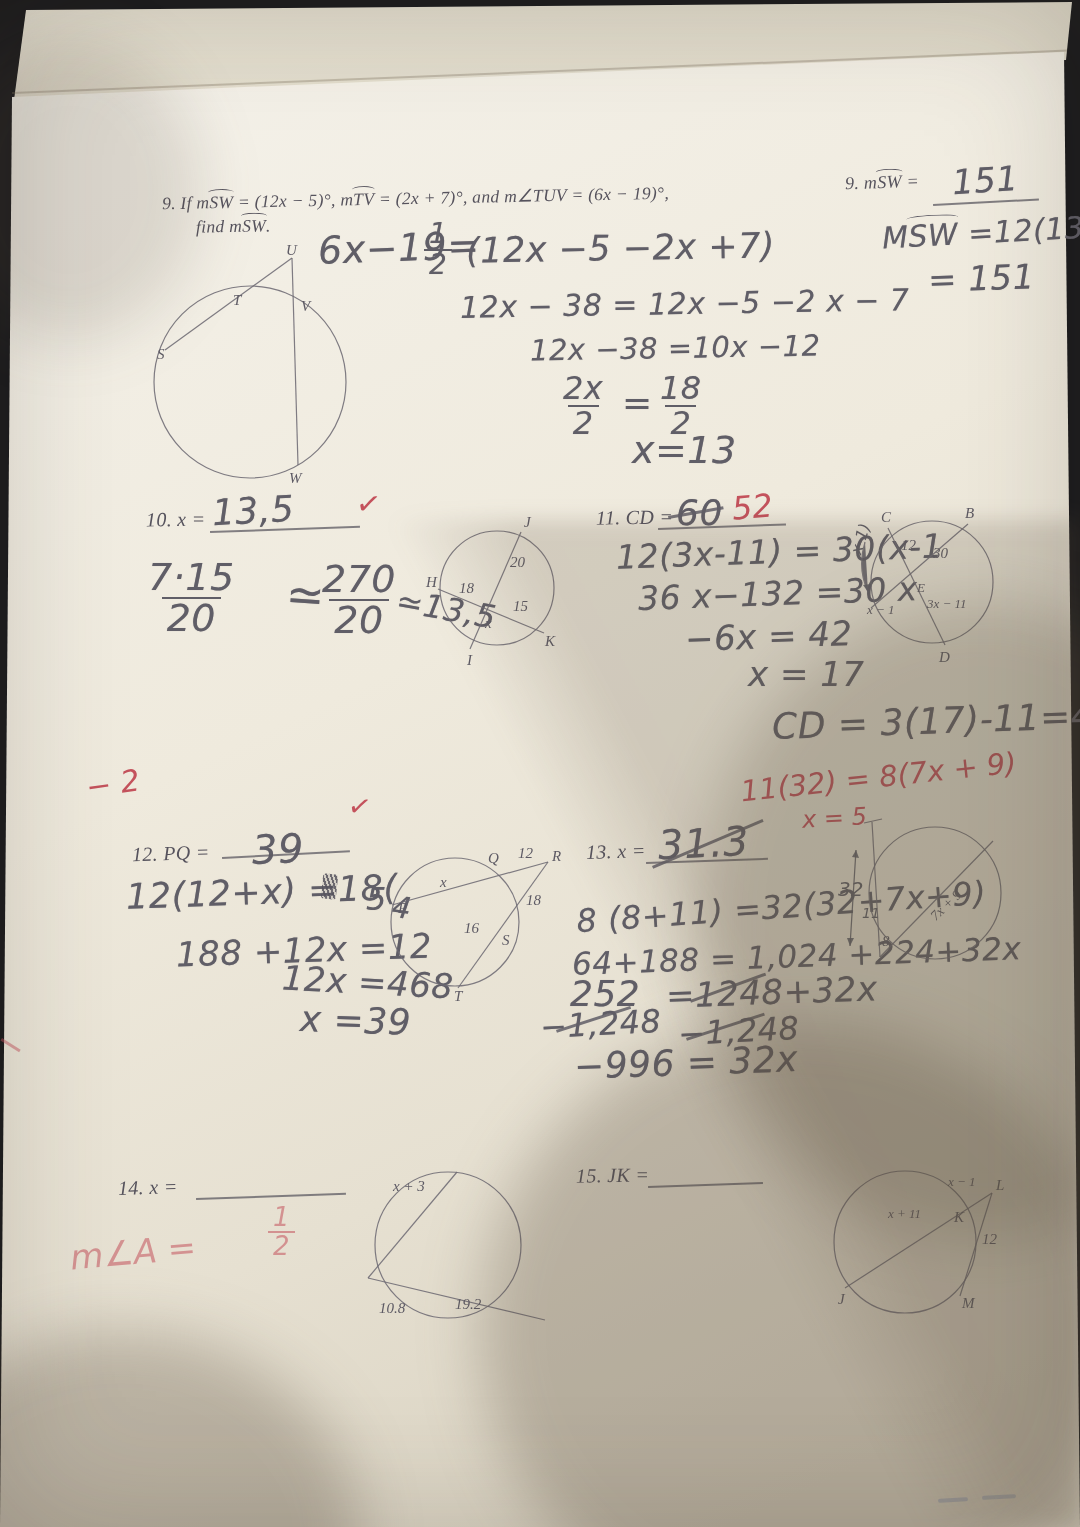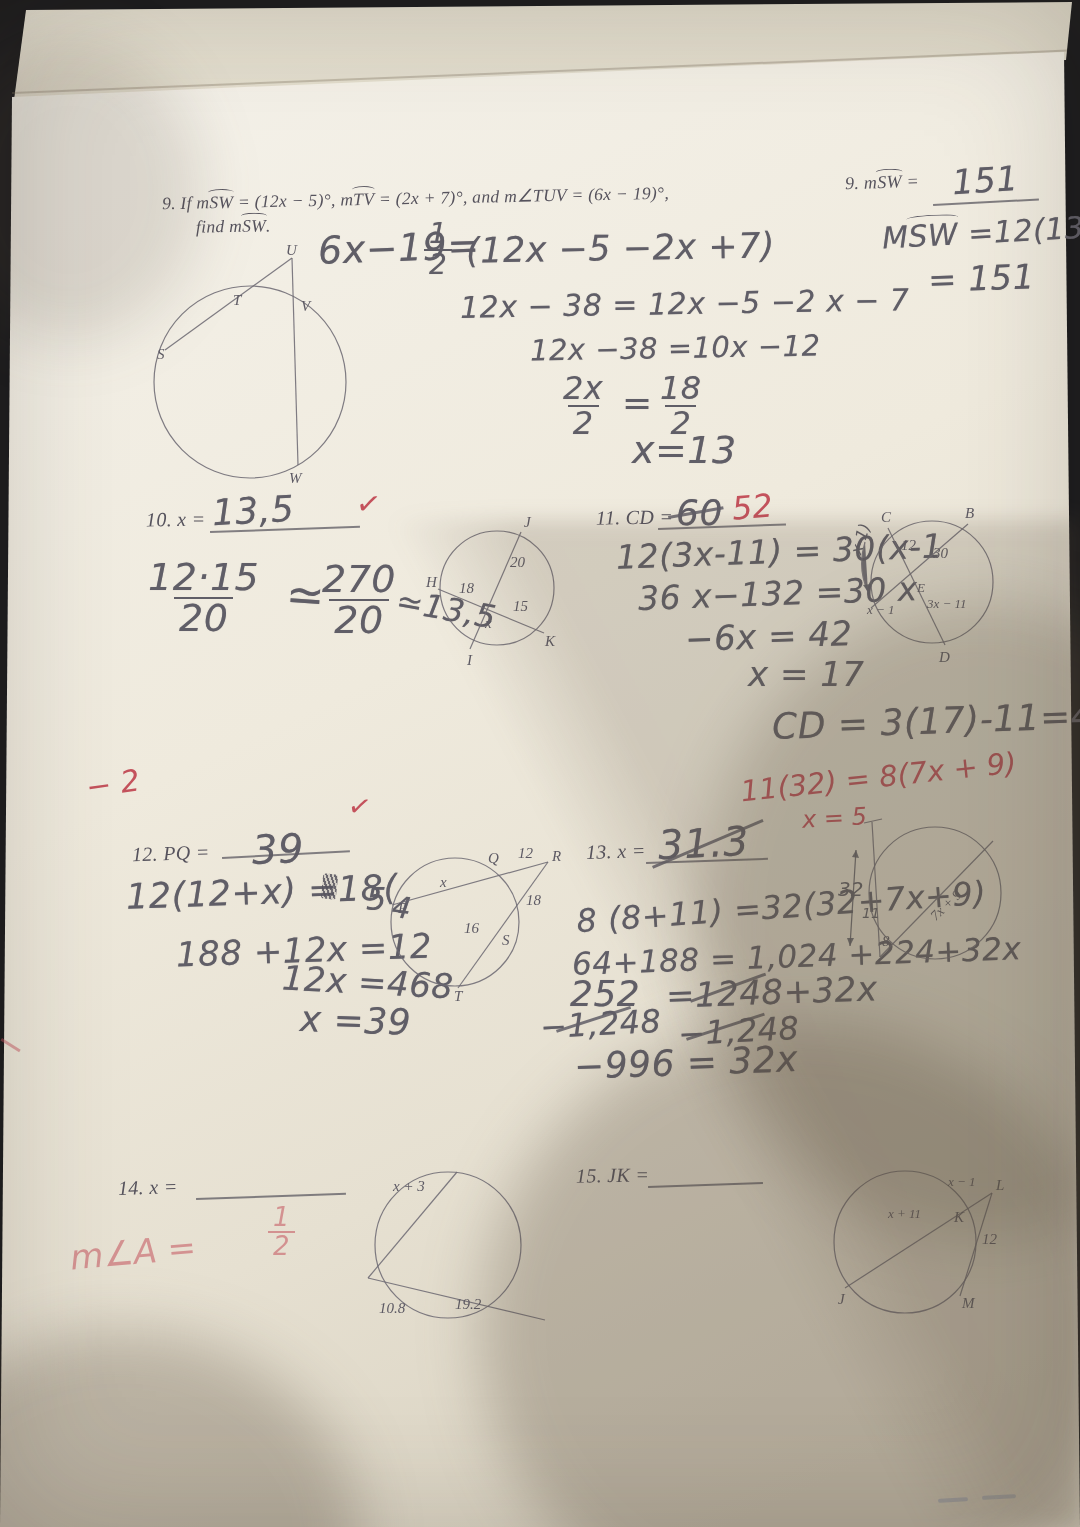--- a/index.html
+++ b/index.html
@@ -92,21 +92,21 @@
     <text x="146" y="68">V</text>
     <text x="2" y="116">S</text>
     <text x="134" y="240">W</text>
   </svg>
 
   <span class="abs pr" style="left:146px;top:508px;font-size:20px;transform:rotate(-1deg)">10. x =</span>
   <span class="abs hw" style="left:212px;top:490px;font-size:36px;transform:rotate(-3deg)">13,5</span>
   <div class="abs uline" style="left:210px;top:531px;width:150px;transform:rotate(-2deg)"></div>
   <span class="abs red" style="left:356px;top:486px;font-size:30px;transform:rotate(8deg)">✓</span>
   <span class="abs hw frac" style="left:148px;top:558px;font-size:38px">
-      <span class="fn">12·15</span>
+      <span class="fn">7·15</span>
       <span class="fd">20</span>
     </span>
   <span class="abs hw" style="left:286px;top:568px;font-size:46px;transform:rotate(4deg)">≃</span>
   <span class="abs hw frac" style="left:322px;top:560px;font-size:38px">
       <span class="fn">270</span>
       <span class="fd">20</span>
     </span>
   <span class="abs hw" style="left:396px;top:590px;font-size:32px;transform:rotate(10deg)">≃13,5</span>
 
   <svg class="abs" style="left:425px;top:503px" width="150" height="170" viewBox="0 0 150 170">

